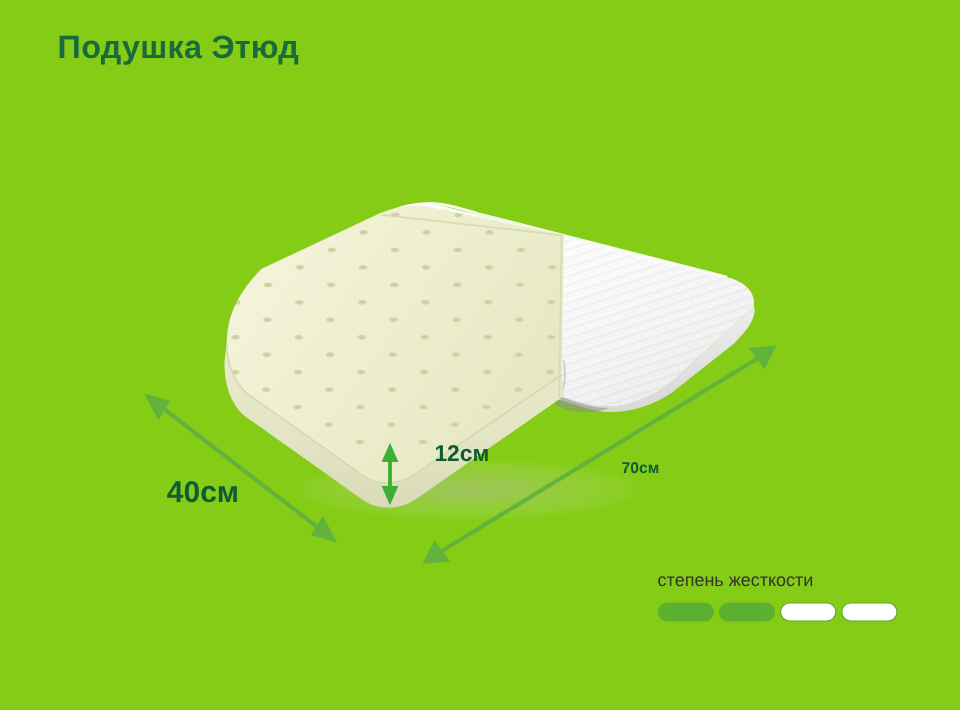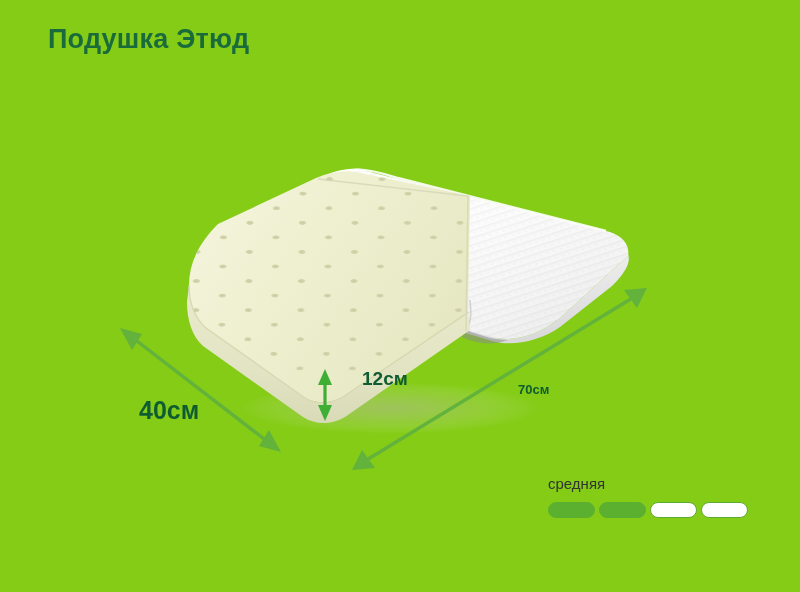--- a/index.html
+++ b/index.html
@@ -323,21 +323,21 @@
         <polygon points="647,288 637,308 624,290" stroke="none"></polygon>
       </g>
     </svg>
   </div>
 
   <div class="dim-label dim-40">40см</div>
   <div class="dim-label dim-12">12см</div>
   <div class="dim-label dim-70">70см</div>
 
   <div class="hardness">
-    <div class="hardness-text">средняя</div>
+    <div class="hardness-text">степень жесткости</div>
     <div class="hardness-scale">
       <div class="seg filled" style="background: rgb(92, 176, 48); border-color: rgb(92, 176, 48);"></div>
       <div class="seg filled" style="background: rgb(92, 176, 48); border-color: rgb(92, 176, 48);"></div>
       <div class="seg" style="background: rgb(255, 255, 255); border-color: rgb(95, 170, 50);"></div>
       <div class="seg" style="background: rgb(255, 255, 255); border-color: rgb(95, 170, 50);"></div>
     </div>
   </div>
 
 </div>
 

